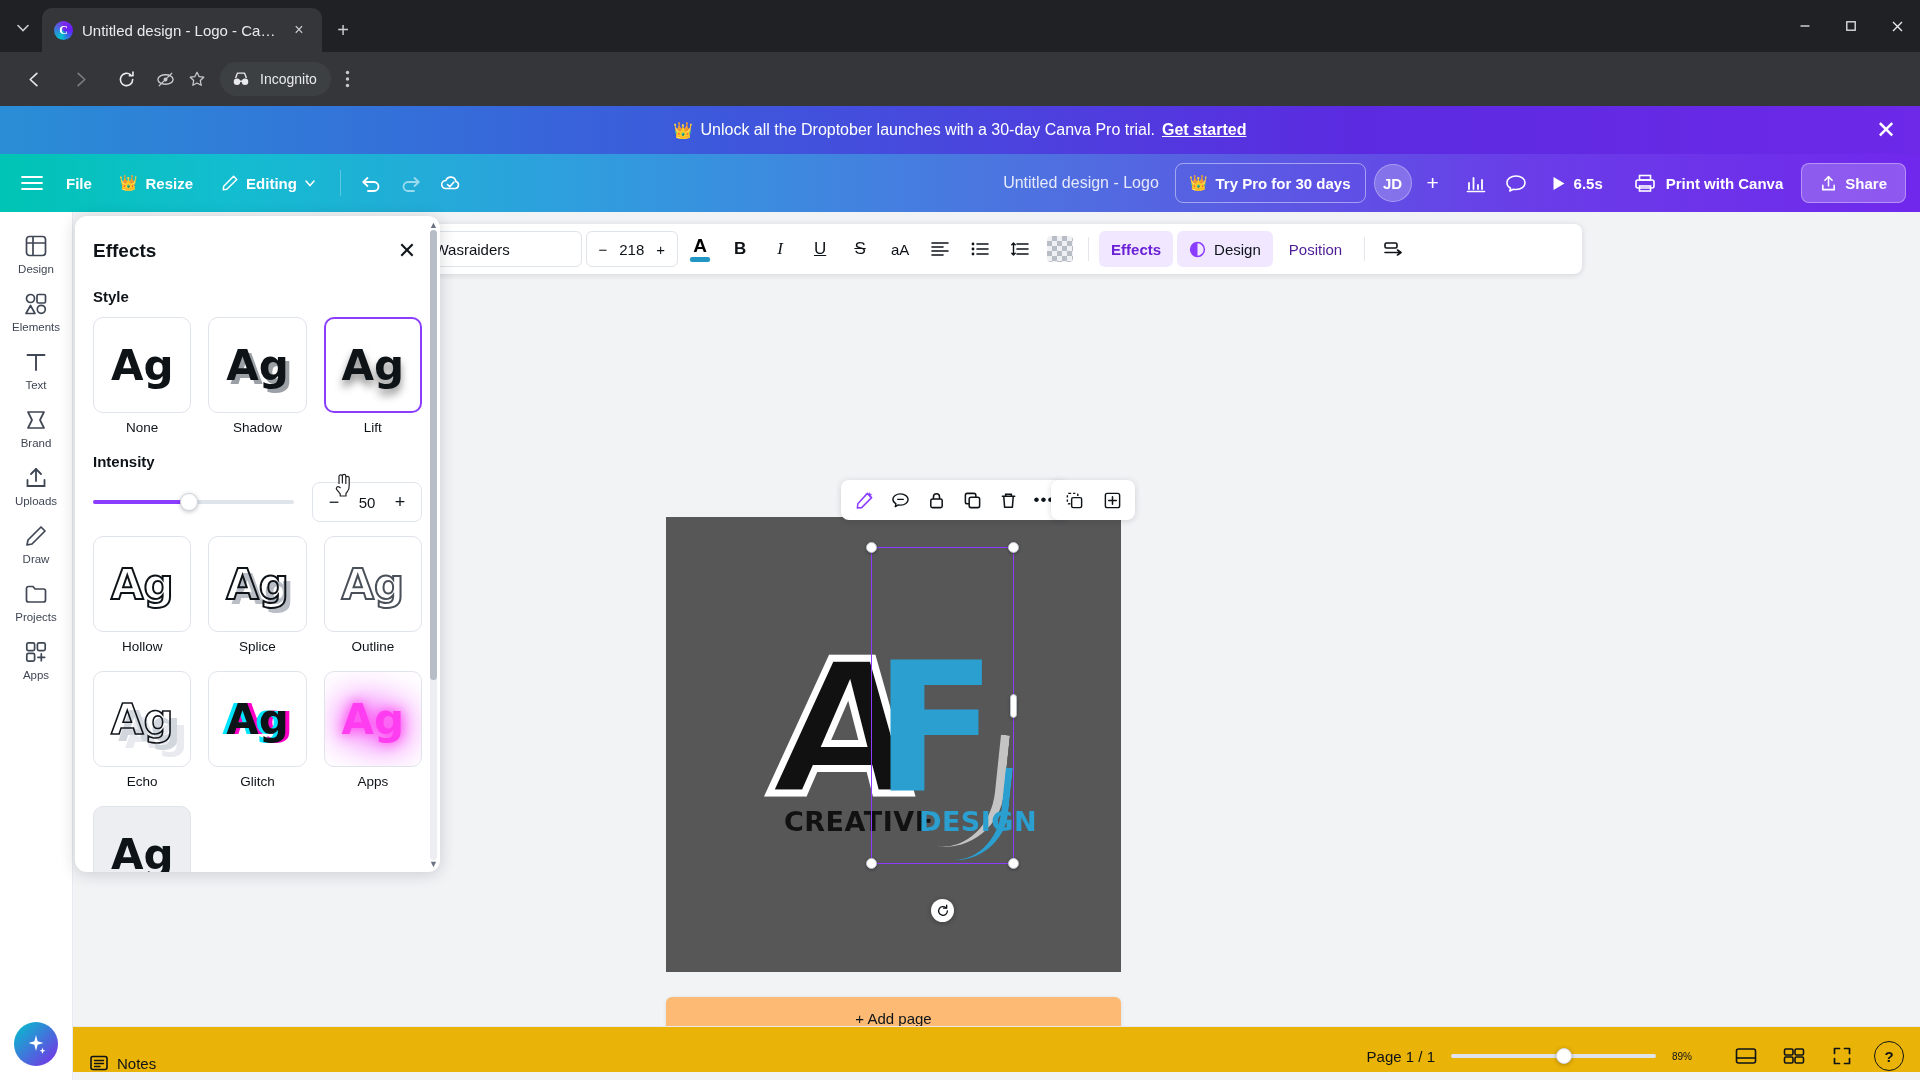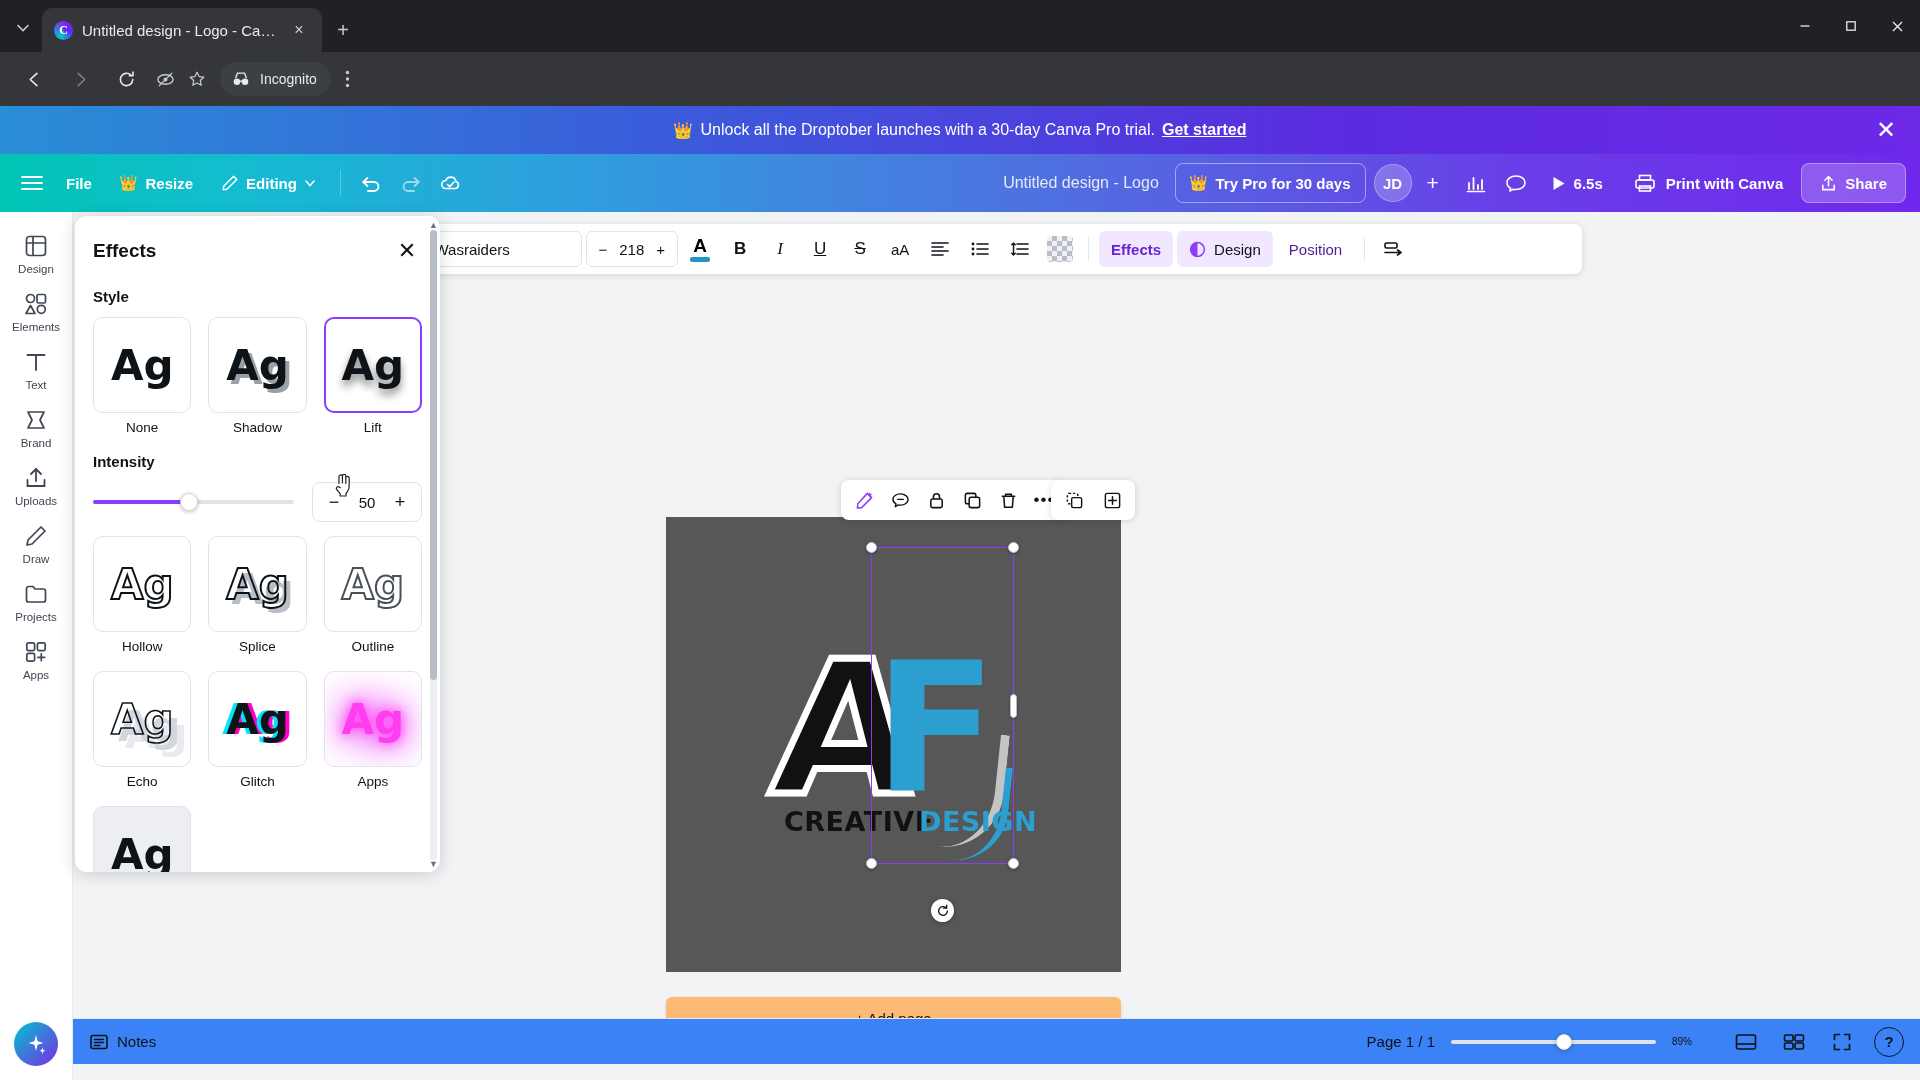--- a/index.html
+++ b/index.html
@@ -329,23 +329,23 @@
   }
 
   .addpage {
     position: absolute; top: 785px; left: 593px; width: 455px; height: 42px;
     background: #fdba74; border-radius: 6px; display: flex; align-items: center;
     justify-content: center; font-size: 15px; color: #0e1318;
     box-shadow: 0 1px 4px rgba(20,25,40,.10);
   }
 
   .bottombar {
-    position: absolute; left: 0; right: 0; bottom: 16px; height: 46px;
-    background: #3b82f6; border-top: 1px solid #e6e9ef; display: flex;
-    align-items: center; padding: 0 16px; gap: 14px; z-index: 9;
+    position: absolute; left: 0; right: 0; bottom: 8px; height: 46px;
+    background: #eab308; border-top: 1px solid #e6e9ef; display: flex;
+    align-items: flex-end; padding: 0 16px; gap: 14px; z-index: 9;
   }
   .notes-btn { display: flex; align-items: center; gap: 8px; font-size: 15px; color: #0e1318; }
   .bb-right { margin-left: auto; display: flex; align-items: center; gap: 16px; }
   .page-label { font-size: 15px; color: #0e1318; white-space: nowrap; }
   .zoom-slider { width: 205px; height: 18px; position: relative; display: flex; align-items: center; }
   .zoom-track { width: 100%; height: 4px; background: #dfe3ea; border-radius: 2px; }
   .zoom-knob {
     position: absolute; left: 55%; width: 16px; height: 16px; border-radius: 50%;
     background: #fff; border: 1px solid #d0d5dd; box-shadow: 0 1px 4px rgba(0,0,0,.25);
     transform: translateX(-50%);

